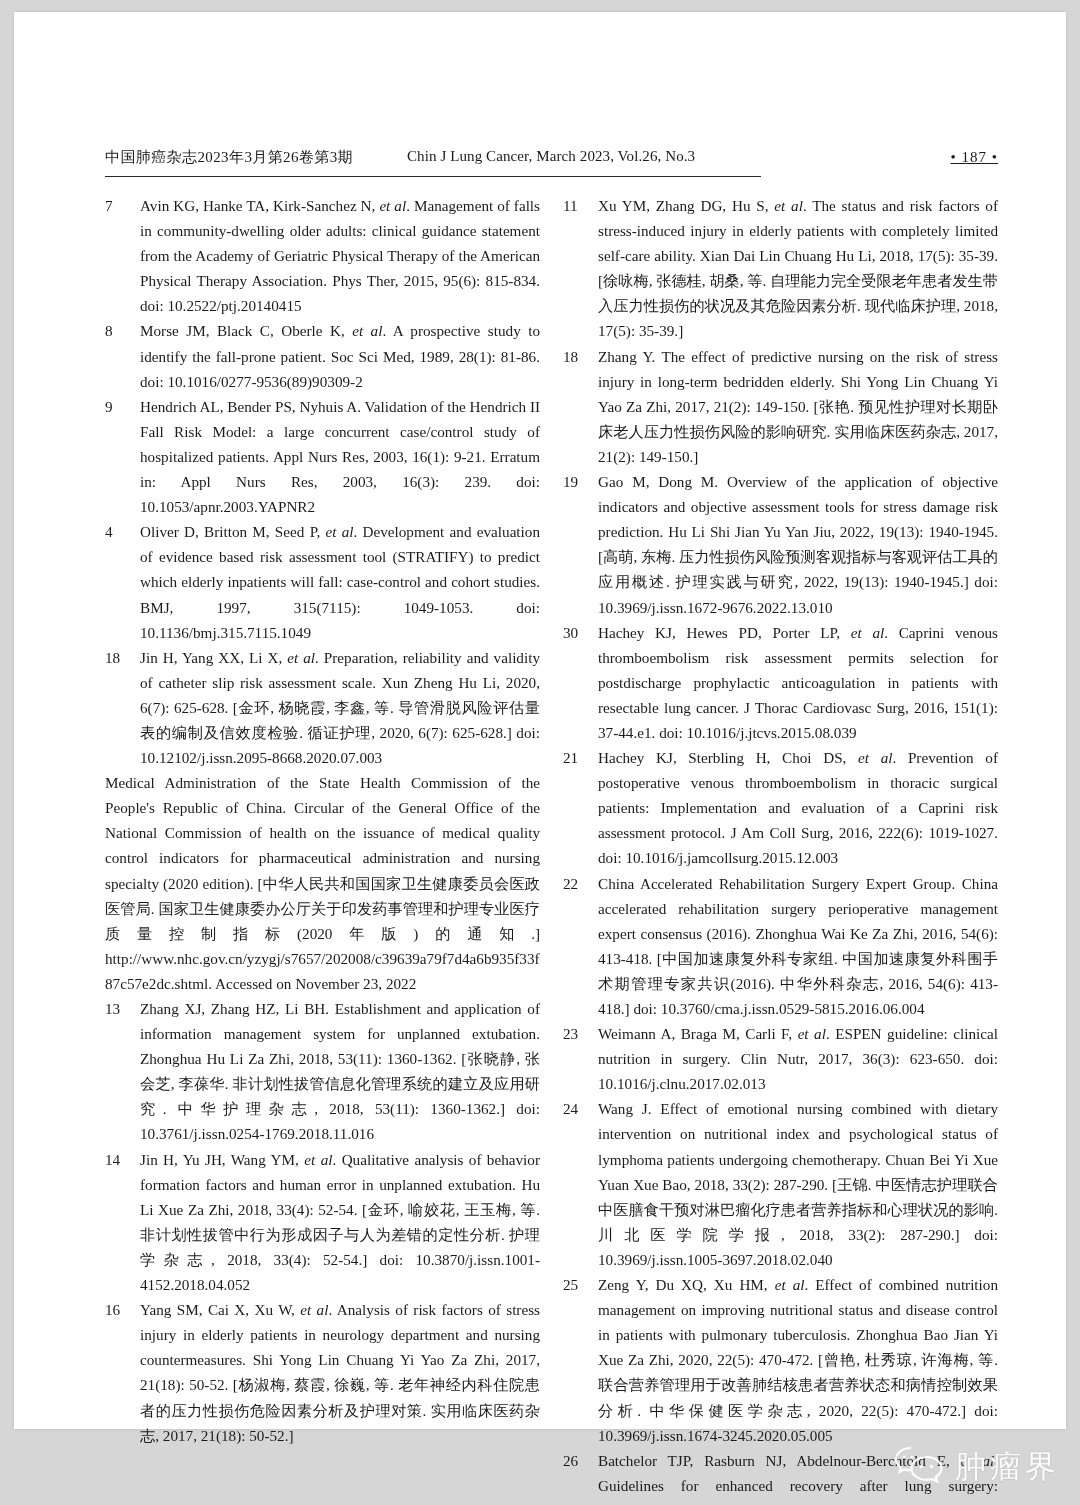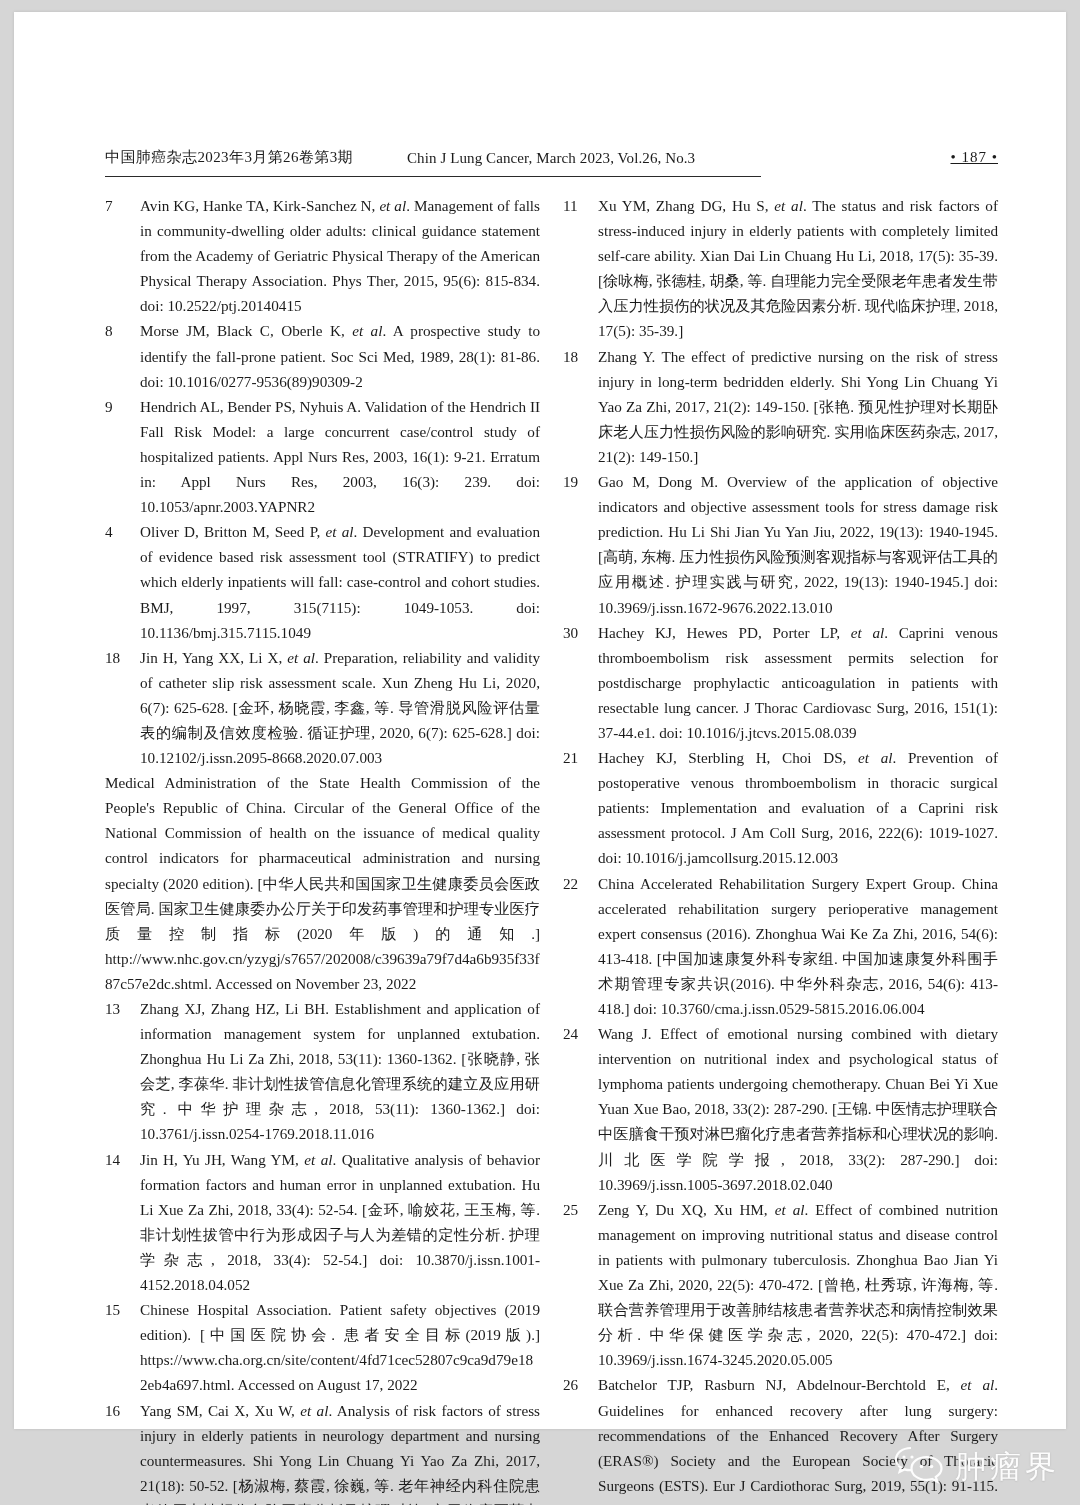--- a/index.html
+++ b/index.html
@@ -24,21 +24,21 @@
   
   .page-header {
     display:flex;
     align-items:baseline;
     font-size:15px;
     margin-bottom:16px;
   }
   .header-left {
     display:flex;
     gap:54px;
-    align-items:flex-end;
+    align-items:flex-start;
     border-bottom:1.6px solid #2a2a2a;
     padding-bottom:9px;
     padding-right:66px;
   }
   .journal-cn { letter-spacing:0.4px; }
   .journal-en { letter-spacing:0.1px; }
   .page-num { margin-left:auto; letter-spacing:1px;text-decoration:underline; }
   
   .ref-columns {
     display:flex;
@@ -122,24 +122,20 @@
           </div>
           <div class="ref">
             <div class="ref-num">13</div>
             <div class="ref-text">Zhang XJ, Zhang HZ, Li BH. Establishment and application of information management system for unplanned extubation. Zhonghua Hu Li Za Zhi, 2018, 53(11): 1360-1362. [张晓静, 张会芝, 李葆华. 非计划性拔管信息化管理系统的建立及应用研究. 中华护理杂志, 2018, 53(11): 1360-1362.] doi: 10.3761/j.issn.0254-1769.2018.11.016</div>
           </div>
           <div class="ref">
             <div class="ref-num">14</div>
             <div class="ref-text">Jin H, Yu JH, Wang YM, <i>et al</i>. Qualitative analysis of behavior formation factors and human error in unplanned extubation. Hu Li Xue Za Zhi, 2018, 33(4): 52-54. [金环, 喻姣花, 王玉梅, 等. 非计划性拔管中行为形成因子与人为差错的定性分析. 护理学杂志, 2018, 33(4): 52-54.] doi: 10.3870/j.issn.1001-4152.2018.04.052</div>
           </div>
           <div class="ref">
-            <div class="ref-num">15</div>
-            <div class="ref-text">Chinese Hospital Association. Patient safety objectives (2019 edition). [中国医院协会. 患者安全目标(2019版).] https://www.cha.org.cn/site/content/4fd71cec52807c9ca9d79e182eb4a697.html. Accessed on August 17, 2022</div>
-          </div>
-          <div class="ref">
             <div class="ref-num">16</div>
             <div class="ref-text">Yang SM, Cai X, Xu W, <i>et al</i>. Analysis of risk factors of stress injury in elderly patients in neurology department and nursing countermeasures. Shi Yong Lin Chuang Yi Yao Za Zhi, 2017, 21(18): 50-52. [杨淑梅, 蔡霞, 徐巍, 等. 老年神经内科住院患者的压力性损伤危险因素分析及护理对策. 实用临床医药杂志, 2017, 21(18): 50-52.]</div>
           </div>
         </div>
       <div class="ref-col" id="right-col">
           <div class="ref">
             <div class="ref-num">11</div>
             <div class="ref-text">Xu YM, Zhang DG, Hu S, <i>et al</i>. The status and risk factors of stress-induced injury in elderly patients with completely limited self-care ability. Xian Dai Lin Chuang Hu Li, 2018, 17(5): 35-39. [徐咏梅, 张德桂, 胡桑, 等. 自理能力完全受限老年患者发生带入压力性损伤的状况及其危险因素分析. 现代临床护理, 2018, 17(5): 35-39.]</div>
           </div>
           <div class="ref">
@@ -154,20 +150,24 @@
             <div class="ref-num">30</div>
             <div class="ref-text">Hachey KJ, Hewes PD, Porter LP, <i>et al</i>. Caprini venous thromboembolism risk assessment permits selection for postdischarge prophylactic anticoagulation in patients with resectable lung cancer. J Thorac Cardiovasc Surg, 2016, 151(1): 37-44.e1. doi: 10.1016/j.jtcvs.2015.08.039</div>
           </div>
           <div class="ref">
             <div class="ref-num">21</div>
             <div class="ref-text">Hachey KJ, Sterbling H, Choi DS, <i>et al</i>. Prevention of postoperative venous thromboembolism in thoracic surgical patients: Implementation and evaluation of a Caprini risk assessment protocol. J Am Coll Surg, 2016, 222(6): 1019-1027. doi: 10.1016/j.jamcollsurg.2015.12.003</div>
           </div>
           <div class="ref">
             <div class="ref-num">22</div>
             <div class="ref-text">China Accelerated Rehabilitation Surgery Expert Group. China accelerated rehabilitation surgery perioperative management expert consensus (2016). Zhonghua Wai Ke Za Zhi, 2016, 54(6): 413-418. [中国加速康复外科专家组. 中国加速康复外科围手术期管理专家共识(2016). 中华外科杂志, 2016, 54(6): 413-418.] doi: 10.3760/cma.j.issn.0529-5815.2016.06.004</div>
+          </div>
+          <div class="ref">
+            <div class="ref-num">23</div>
+            <div class="ref-text">Weimann A, Braga M, Carli F, <i>et al</i>. ESPEN guideline: clinical nutrition in surgery. Clin Nutr, 2017, 36(3): 623-650. doi: 10.1016/j.clnu.2017.02.013</div>
           </div>
           <div class="ref">
             <div class="ref-num">24</div>
             <div class="ref-text">Wang J. Effect of emotional nursing combined with dietary intervention on nutritional index and psychological status of lymphoma patients undergoing chemotherapy. Chuan Bei Yi Xue Yuan Xue Bao, 2018, 33(2): 287-290. [王锦. 中医情志护理联合中医膳食干预对淋巴瘤化疗患者营养指标和心理状况的影响. 川北医学院学报, 2018, 33(2): 287-290.] doi: 10.3969/j.issn.1005-3697.2018.02.040</div>
           </div>
           <div class="ref">
             <div class="ref-num">25</div>
             <div class="ref-text">Zeng Y, Du XQ, Xu HM, <i>et al</i>. Effect of combined nutrition management on improving nutritional status and disease control in patients with pulmonary tuberculosis. Zhonghua Bao Jian Yi Xue Za Zhi, 2020, 22(5): 470-472. [曾艳, 杜秀琼, 许海梅, 等. 联合营养管理用于改善肺结核患者营养状态和病情控制效果分析. 中华保健医学杂志, 2020, 22(5): 470-472.] doi: 10.3969/j.issn.1674-3245.2020.05.005</div>
           </div>
           <div class="ref">

